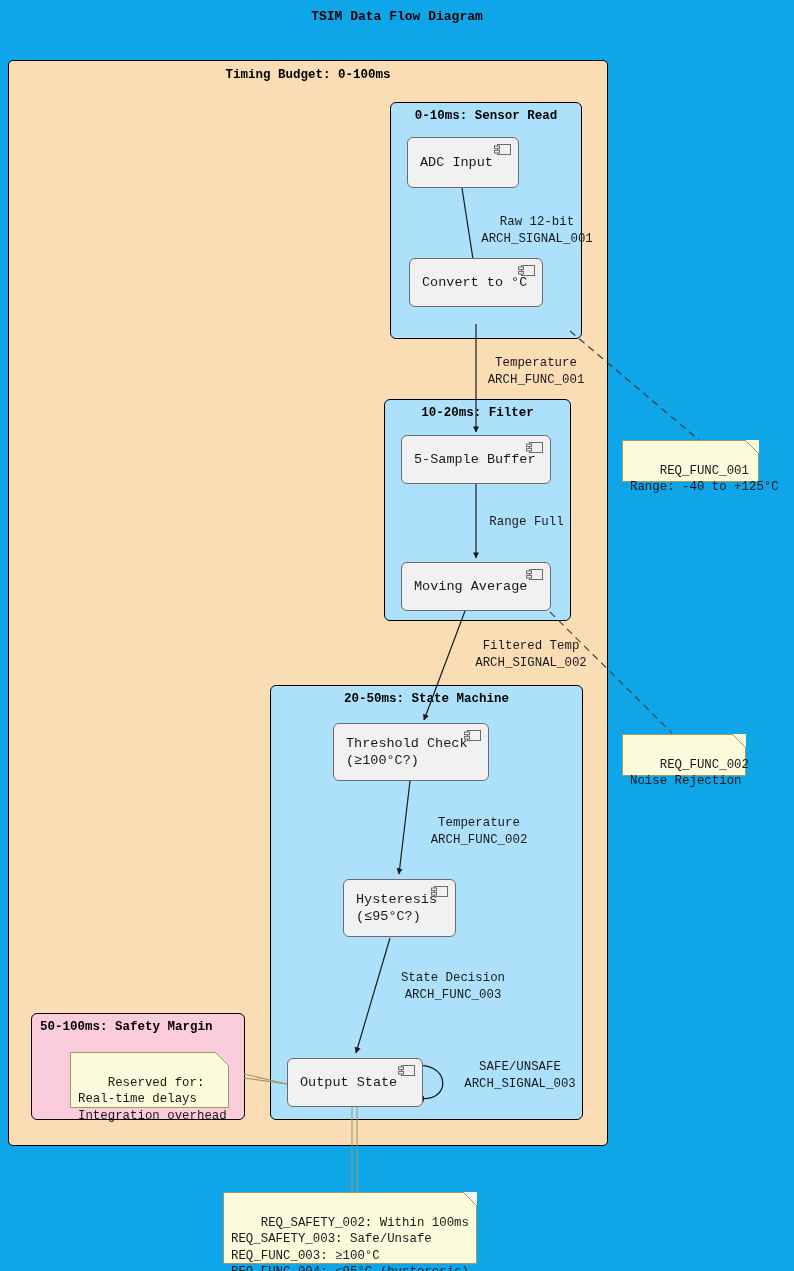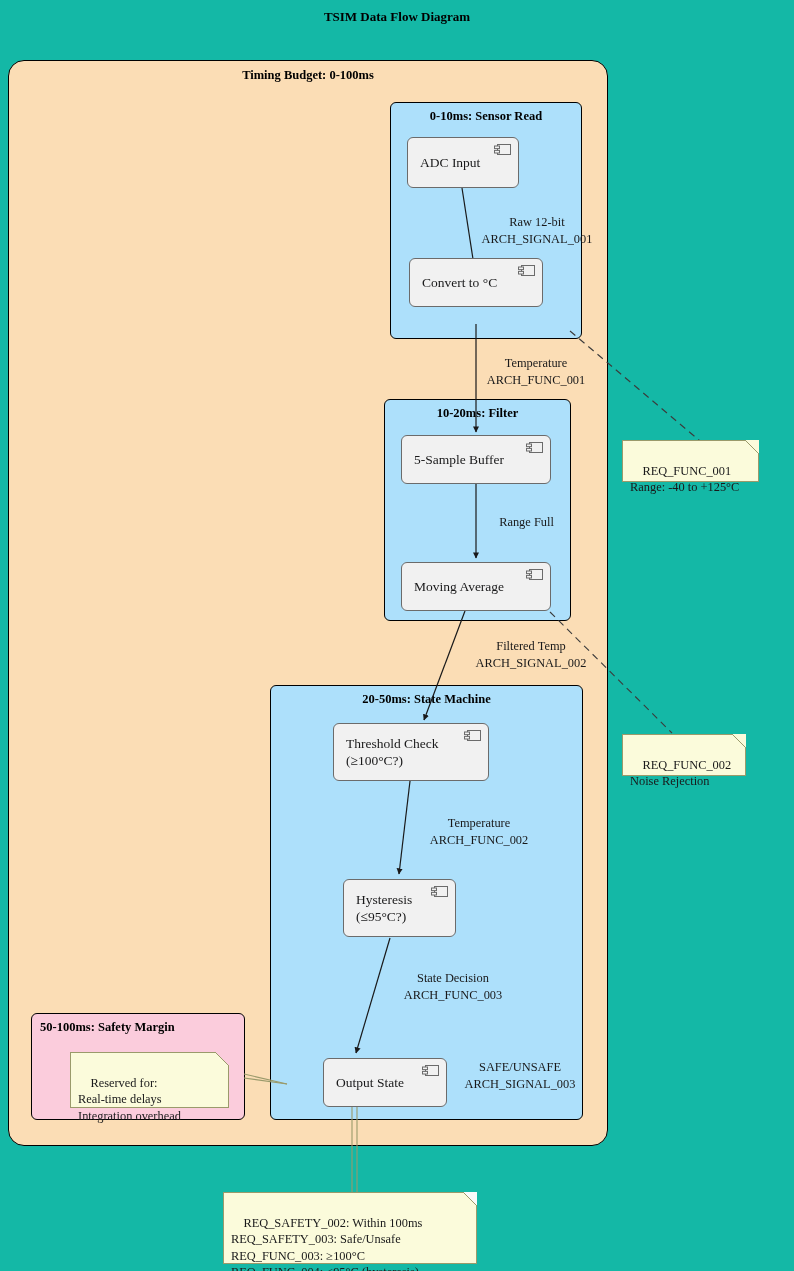--- a/index.html
+++ b/index.html
@@ -4,22 +4,22 @@
 <style>
   html, body {
     margin: 0;
     padding: 0;
     background: #fafafa;
   }
   #page {
     position: relative;
     width: 794px;
     height: 1271px;
-    background: #14b8a6;
-    font-family: Liberation Serif, serif;
+    background: #0ea5e9;
+    font-family: Liberation Mono, monospace;
     overflow: hidden;
   }
 
   
   .title-block {
     position: absolute;
     left: 0;
     top: 7px;
     width: 794px;
     text-align: center;
@@ -42,21 +42,21 @@
 
   
   .outer-pkg {
     position: absolute;
     left: 8px;
     top: 60px;
     width: 600px;
     height: 1086px;
     background: #FBDDB5;
     border: 1.4px solid #000000;
-    border-radius: 16px;
+    border-radius: 5px;
     box-sizing: border-box;
   }
   .outer-pkg-title {
     position: absolute;
     left: 0;
     top: 7px;
     width: 100%;
     text-align: center;
     font-size: 12.5px;
     font-weight: bold;
@@ -252,21 +252,21 @@
   <div class="component" style="left:343px; top:879px; width:113px; height:58px;">
     <span>Hysteresis
 (≤95°C?)</span>
     <svg class="comp-icon" viewBox="0 0 17 11" xmlns="http://www.w3.org/2000/svg">
       <rect x="3.5" y="0.5" width="13" height="10" fill="#F1F1F1" stroke="#6B6B6B" stroke-width="1"></rect>
       <rect x="0.5" y="2" width="5" height="2.6" fill="#F1F1F1" stroke="#6B6B6B" stroke-width="1"></rect>
       <rect x="0.5" y="6.4" width="5" height="2.6" fill="#F1F1F1" stroke="#6B6B6B" stroke-width="1"></rect>
     </svg>
   </div>
 
-  <div class="component" style="left:287px; top:1058px; width:124px; height:49px;margin-left:36px;">
+  <div class="component" style="left:287px; top:1058px; width:136px; height:49px;">
     <span>Output State</span>
     <svg class="comp-icon" viewBox="0 0 17 11" xmlns="http://www.w3.org/2000/svg">
       <rect x="3.5" y="0.5" width="13" height="10" fill="#F1F1F1" stroke="#6B6B6B" stroke-width="1"></rect>
       <rect x="0.5" y="2" width="5" height="2.6" fill="#F1F1F1" stroke="#6B6B6B" stroke-width="1"></rect>
       <rect x="0.5" y="6.4" width="5" height="2.6" fill="#F1F1F1" stroke="#6B6B6B" stroke-width="1"></rect>
     </svg>
   </div>
 
   <div class="edge-label" style="left:467px; top:214px; width:140px;">Raw 12-bit
 ARCH_SIGNAL_001</div>

